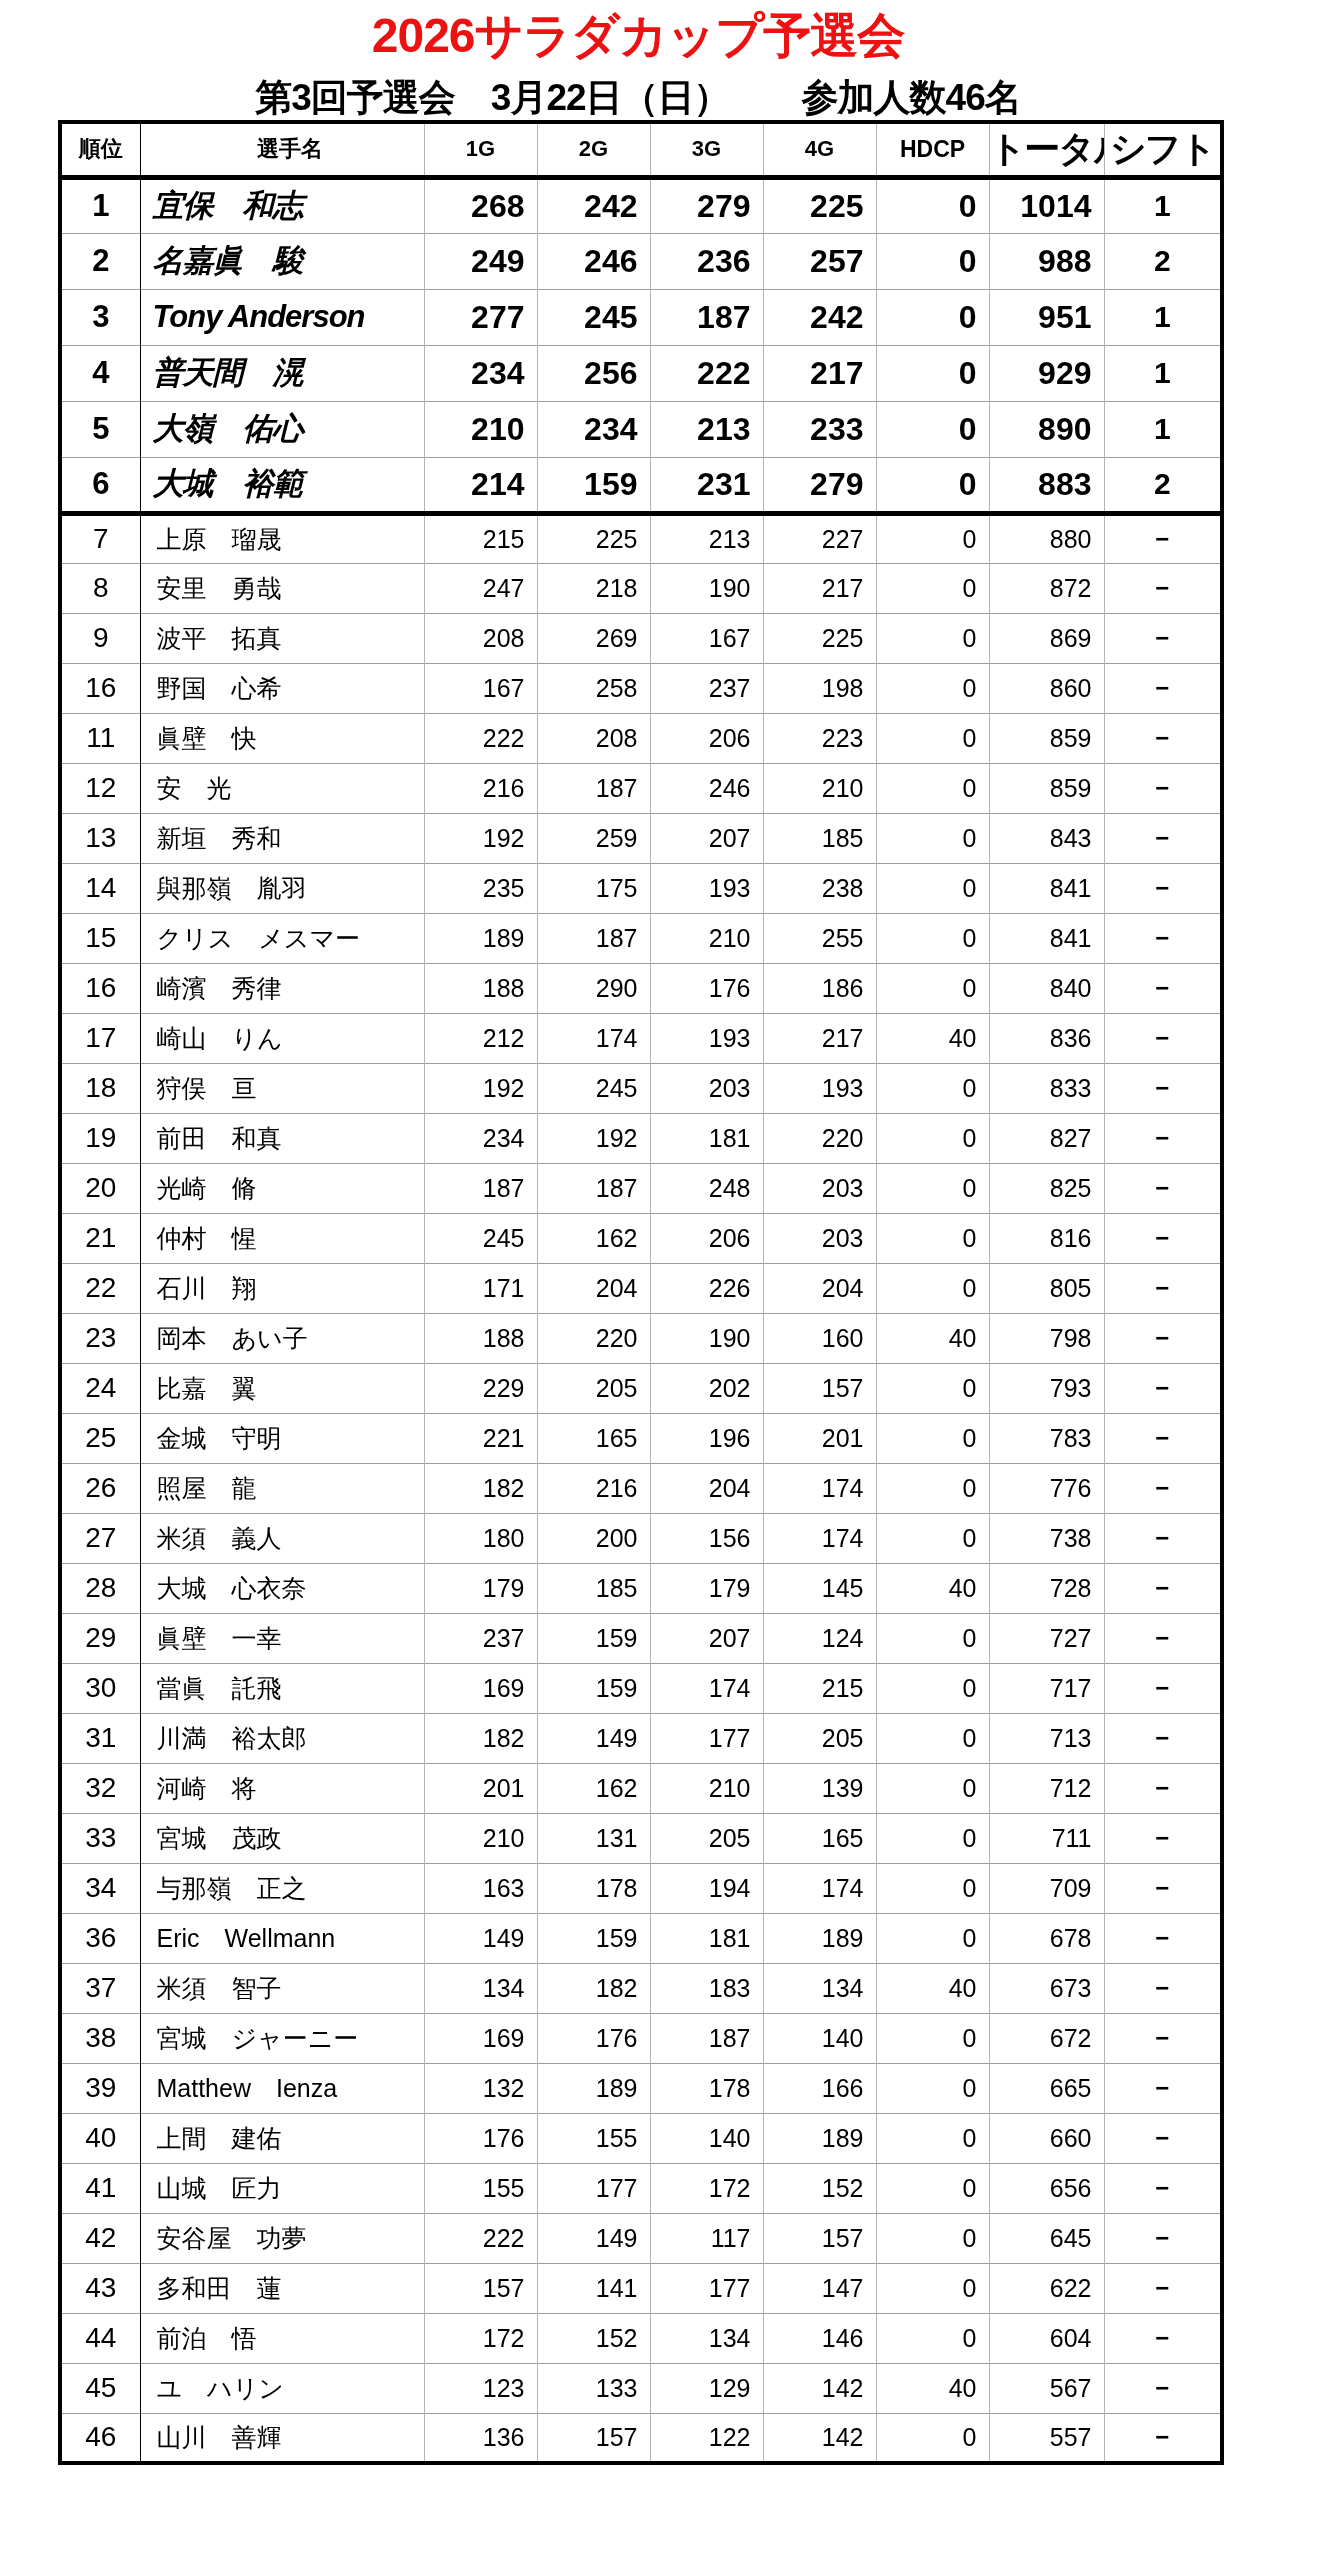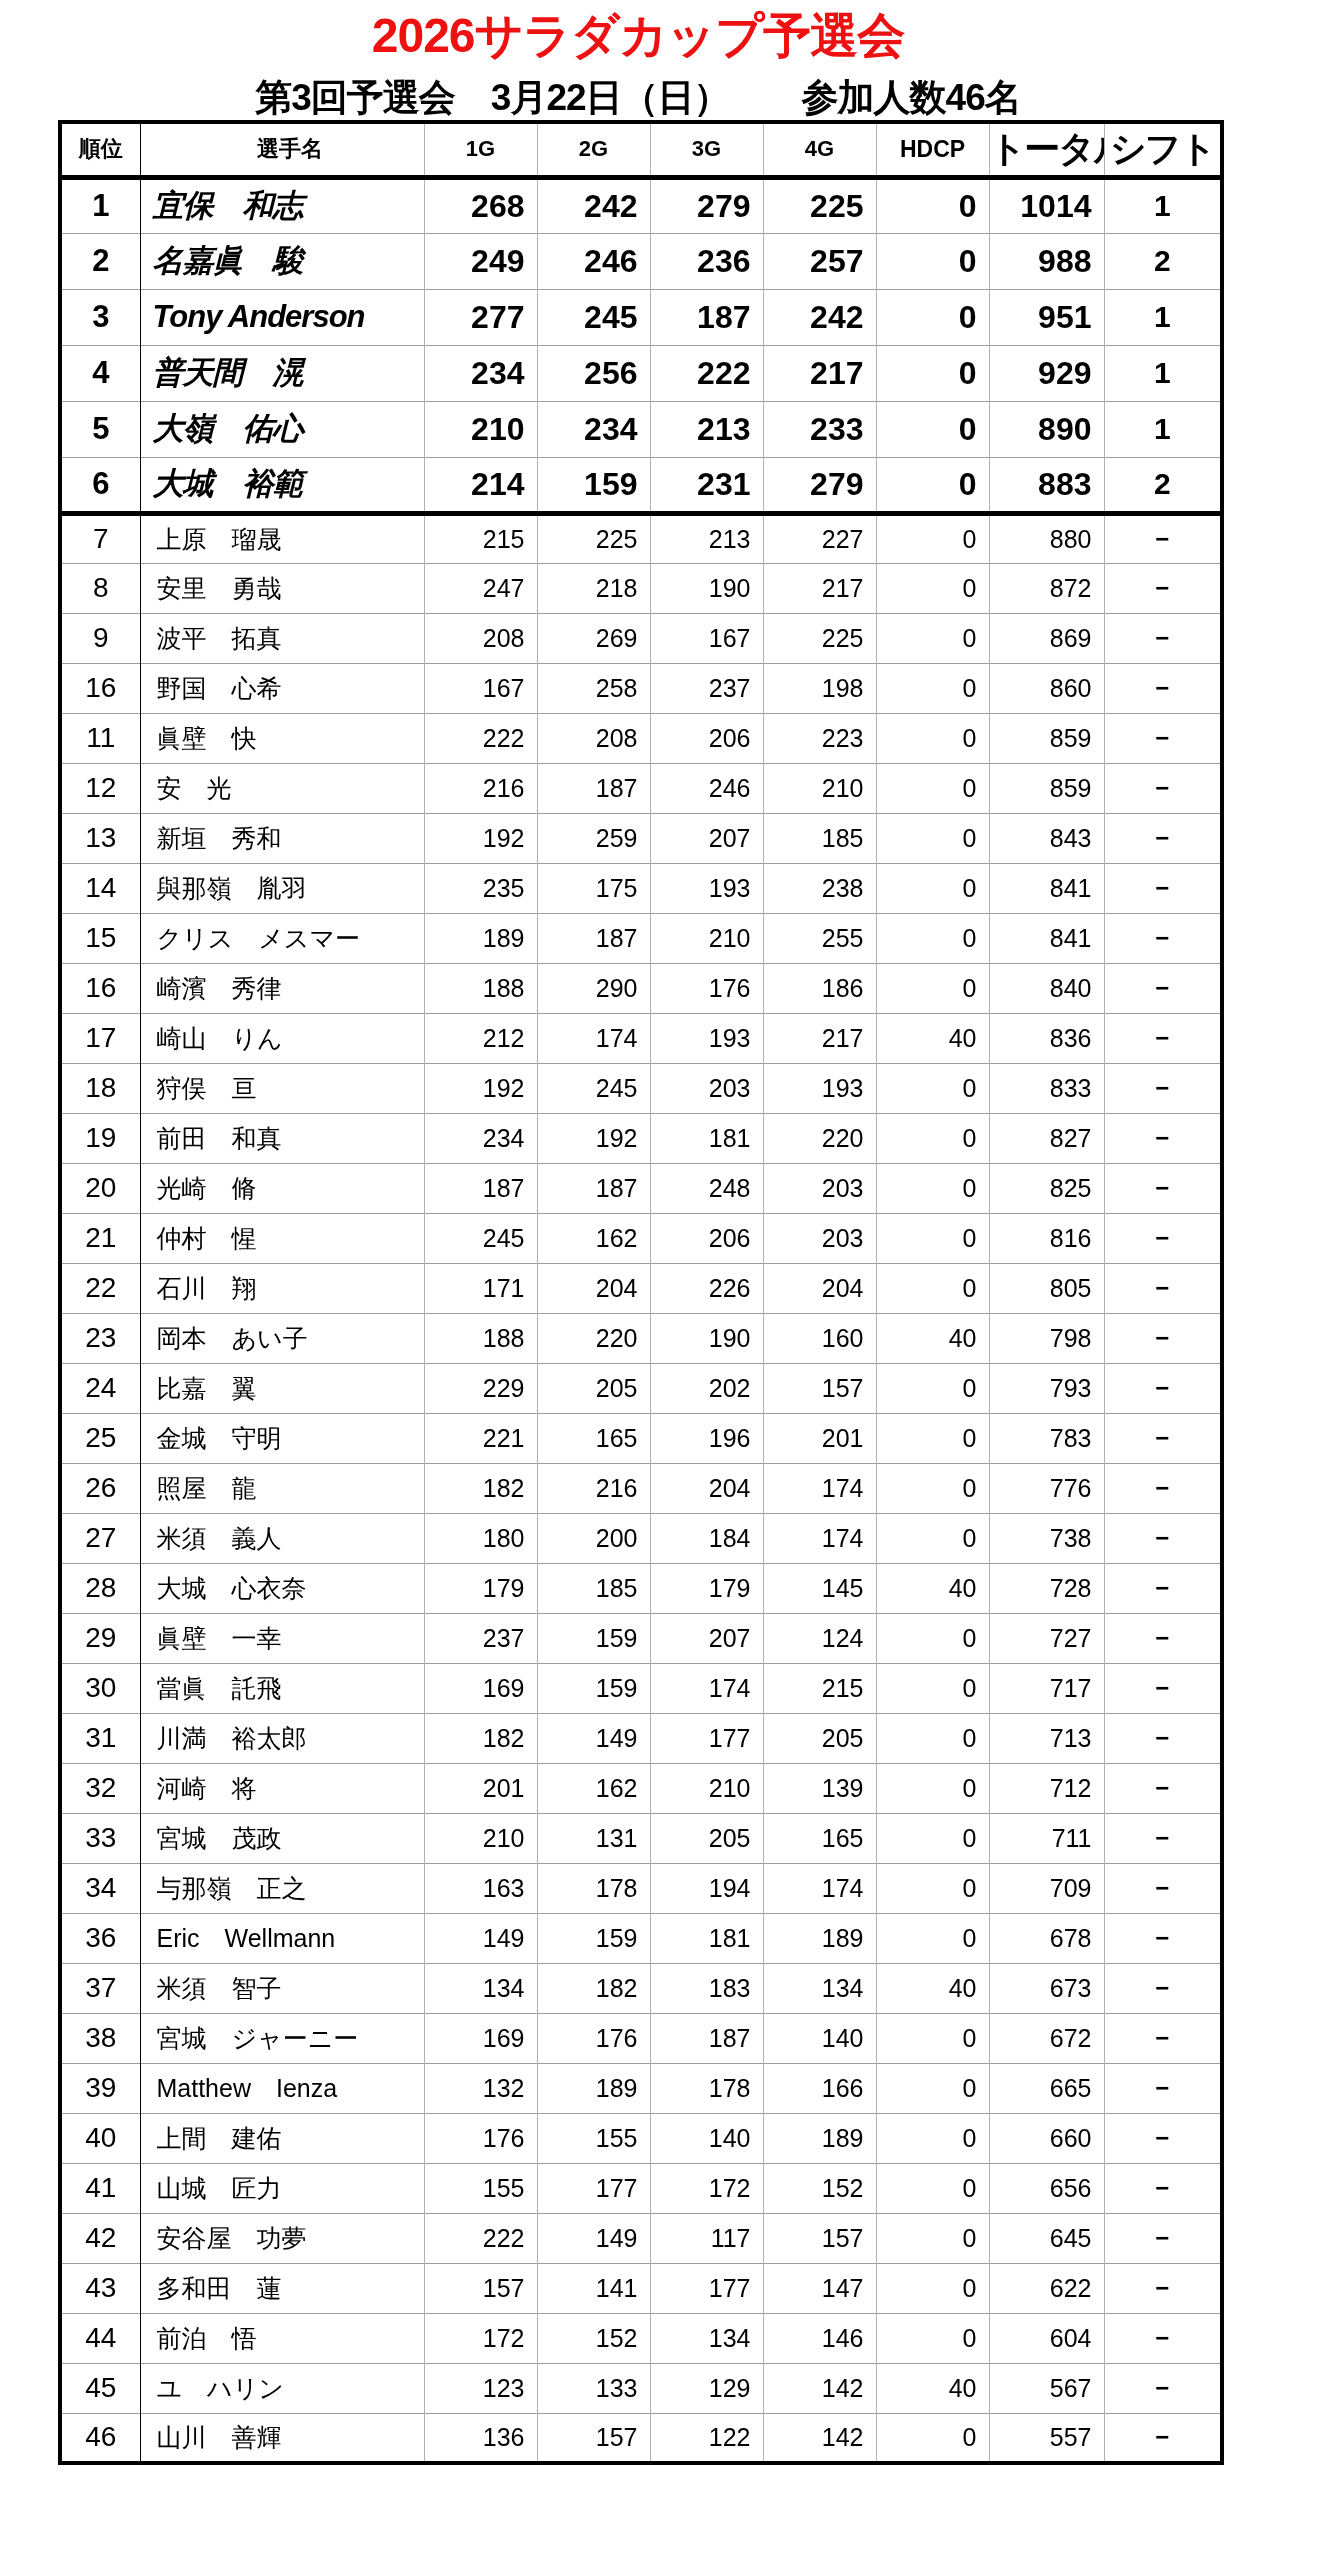--- a/index.html
+++ b/index.html
@@ -384,21 +384,21 @@
           <td class="col-g">174</td>
           <td class="col-hdcp">0</td>
           <td class="col-total">776</td>
           <td class="col-shift">−</td>
         </tr>
         <tr>
           <td class="col-rank">27</td>
           <td class="col-name">米須　義人</td>
           <td class="col-g">180</td>
           <td class="col-g">200</td>
-          <td class="col-g">184</td>
+          <td class="col-g">156</td>
           <td class="col-g">174</td>
           <td class="col-hdcp">0</td>
           <td class="col-total">738</td>
           <td class="col-shift">−</td>
         </tr>
         <tr>
           <td class="col-rank">28</td>
           <td class="col-name">大城　心衣奈</td>
           <td class="col-g">179</td>
           <td class="col-g">185</td>

